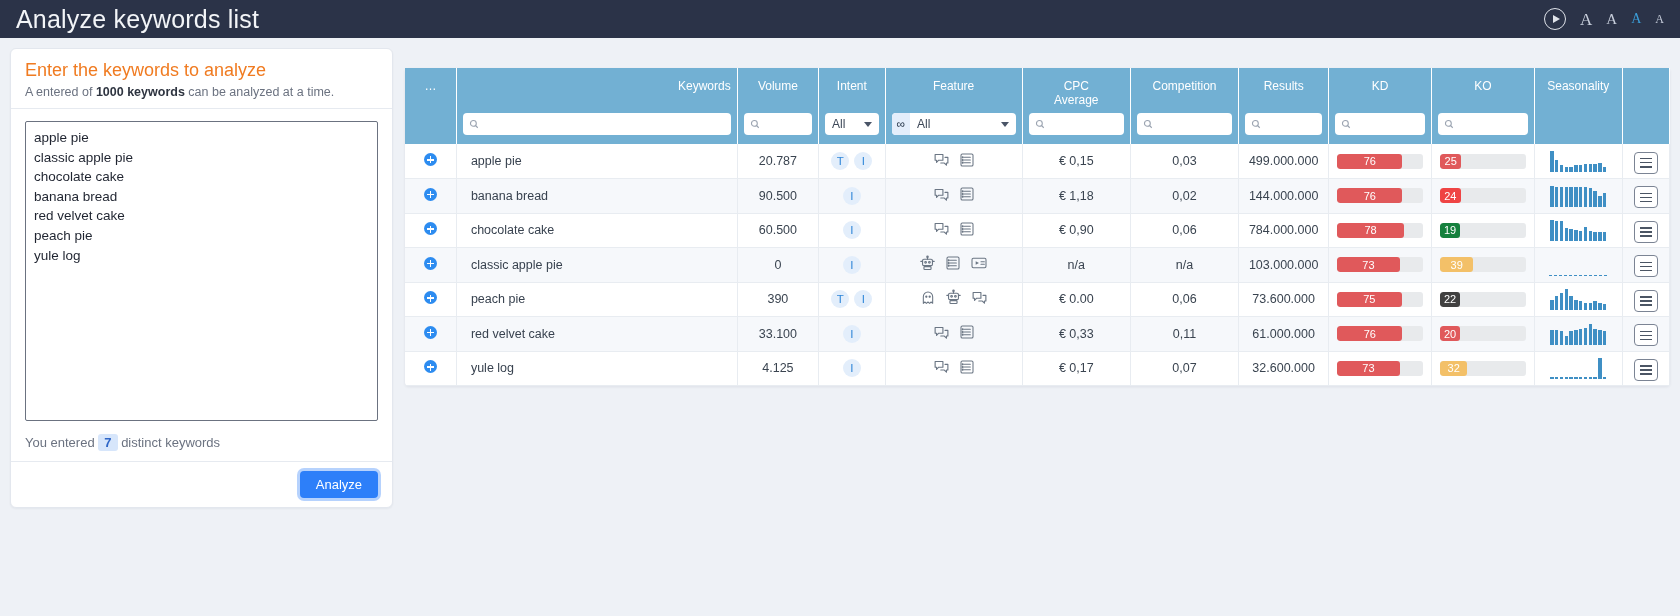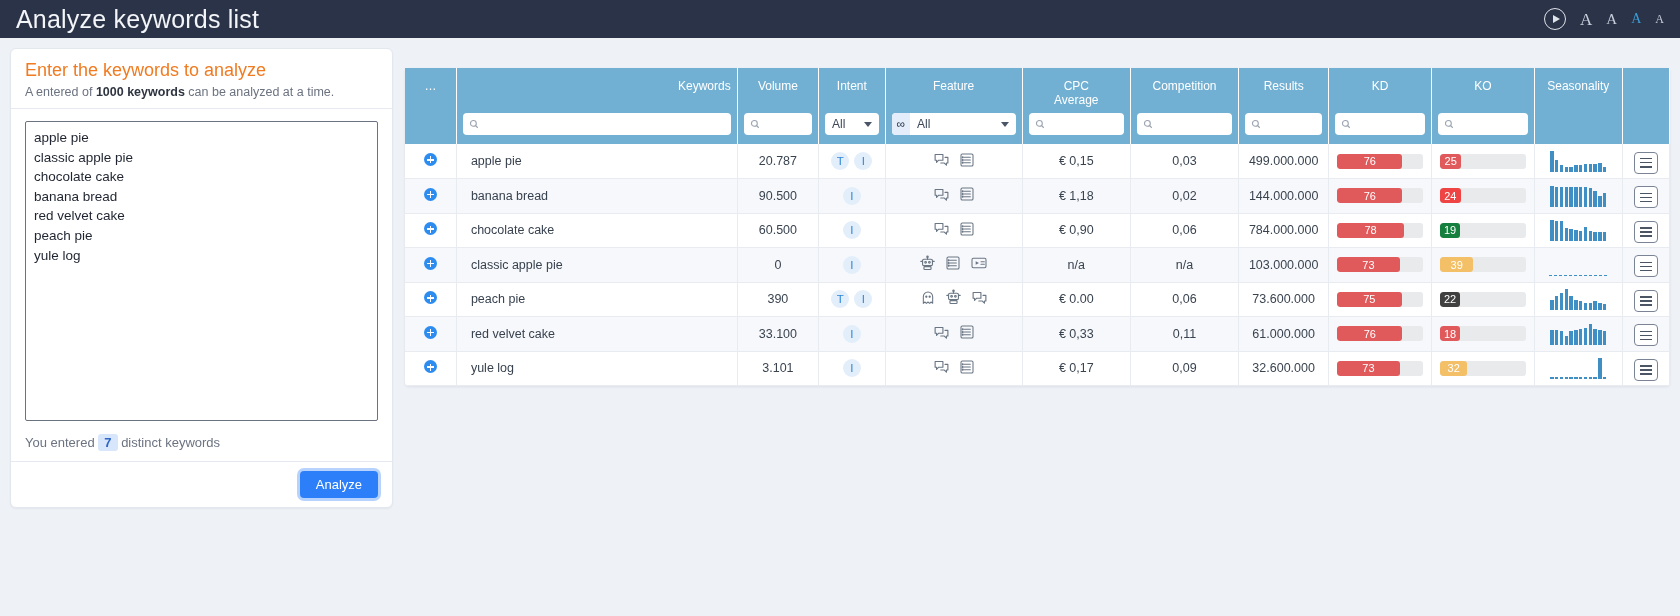--- a/index.html
+++ b/index.html
@@ -664,21 +664,21 @@
               <td>
                 <div class="bar">
                   <div class="fill" style="width:76%;background:#e0595b">
                     <span class="lbl">76</span>
                   </div>
                 </div>
               </td>
               <td>
                 <div class="bar ko">
                   <div class="fill" style="width:18%;background:#e0595b">
-                    <span class="lbl">18</span>
+                    <span class="lbl">20</span>
                   </div>
                 </div>
               </td>
               <td>
                 <div class="spark">
                   <i style="height:14.7px"></i>
                   <i style="height:14.7px"></i>
                   <i style="height:13.7px"></i>
                   <i style="height:8.4px"></i>
                   <i style="height:13.7px"></i>
@@ -693,21 +693,21 @@
               </td>
               <td><span class="rowmenu">
                   <span></span>
                   <span></span>
                   <span></span>
                 </span></td>
             </tr>
             <tr>
               <td><span class="dot"></span></td>
               <td class="kw">yule log</td>
-              <td>3.101</td>
+              <td>4.125</td>
               <td>
                 <div class="intent-wrap">
                   <span class="intent">I</span>
                 </div>
               </td>
               <td>
                 <div class="feat-wrap">
                   <span><svg width="17" height="17" viewBox="0 0 24 24" fill="none" stroke="#6b7684" stroke-width="1.6" stroke-linecap="round" stroke-linejoin="round">
                       <path d="M3 5h11v8H8l-3 3v-3H3z"></path>
                       <path d="M17 9h4v8h-2v3l-3-3h-5"></path>
@@ -717,21 +717,21 @@
                       <line x1="8" y1="8" x2="17" y2="8"></line>
                       <line x1="8" y1="12" x2="17" y2="12"></line>
                       <line x1="8" y1="16" x2="17" y2="16"></line>
                       <circle cx="5.6" cy="8" r=".8" fill="#6b7684"></circle>
                       <circle cx="5.6" cy="12" r=".8" fill="#6b7684"></circle>
                       <circle cx="5.6" cy="16" r=".8" fill="#6b7684"></circle>
                     </svg></span>
                 </div>
               </td>
               <td>€ 0,17</td>
-              <td>0,09</td>
+              <td>0,07</td>
               <td>32.600.000</td>
               <td>
                 <div class="bar">
                   <div class="fill" style="width:73%;background:#e0595b">
                     <span class="lbl">73</span>
                   </div>
                 </div>
               </td>
               <td>
                 <div class="bar ko">

